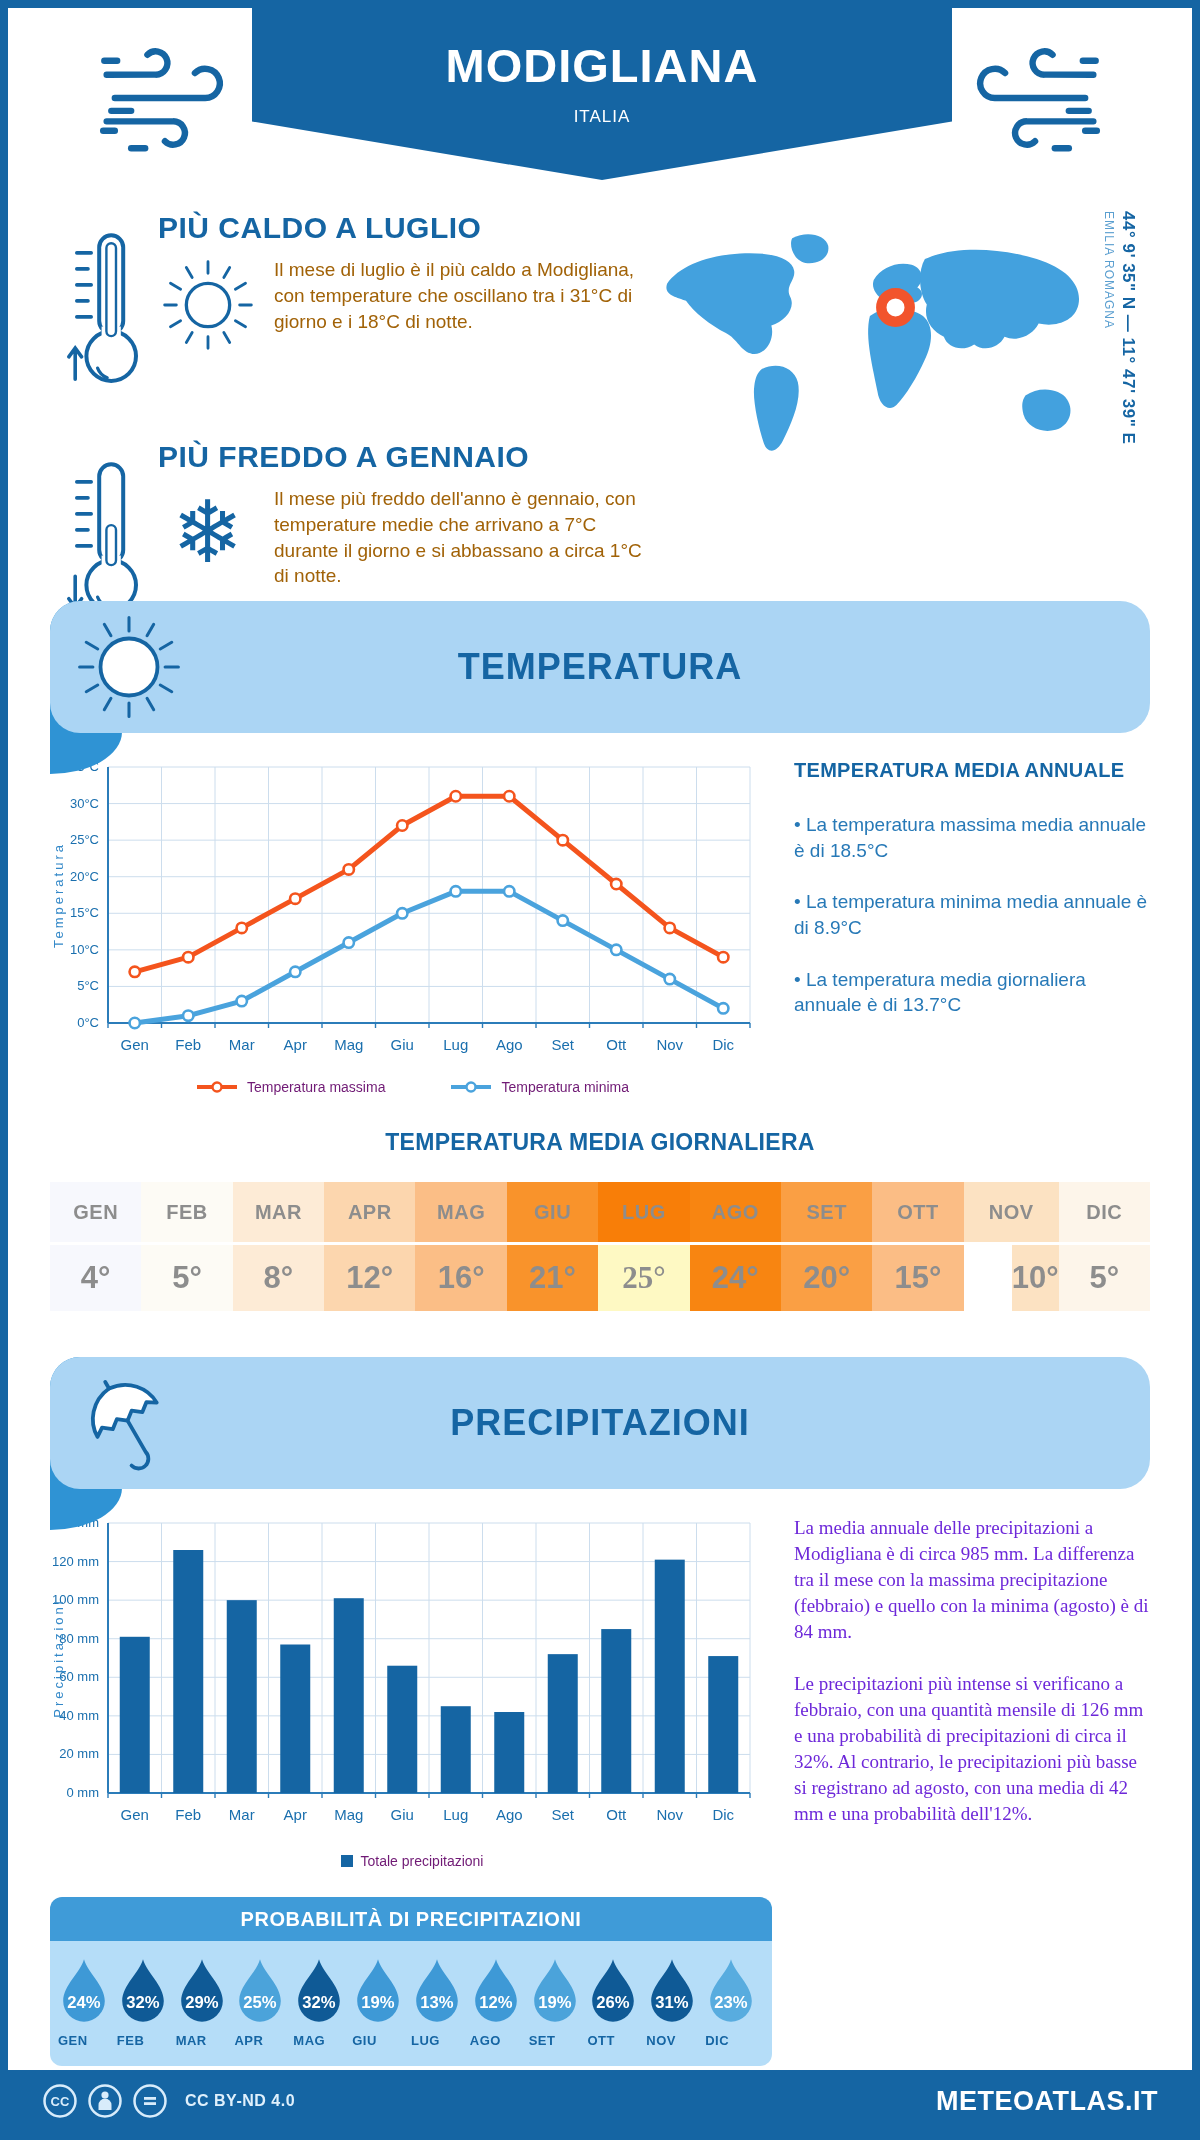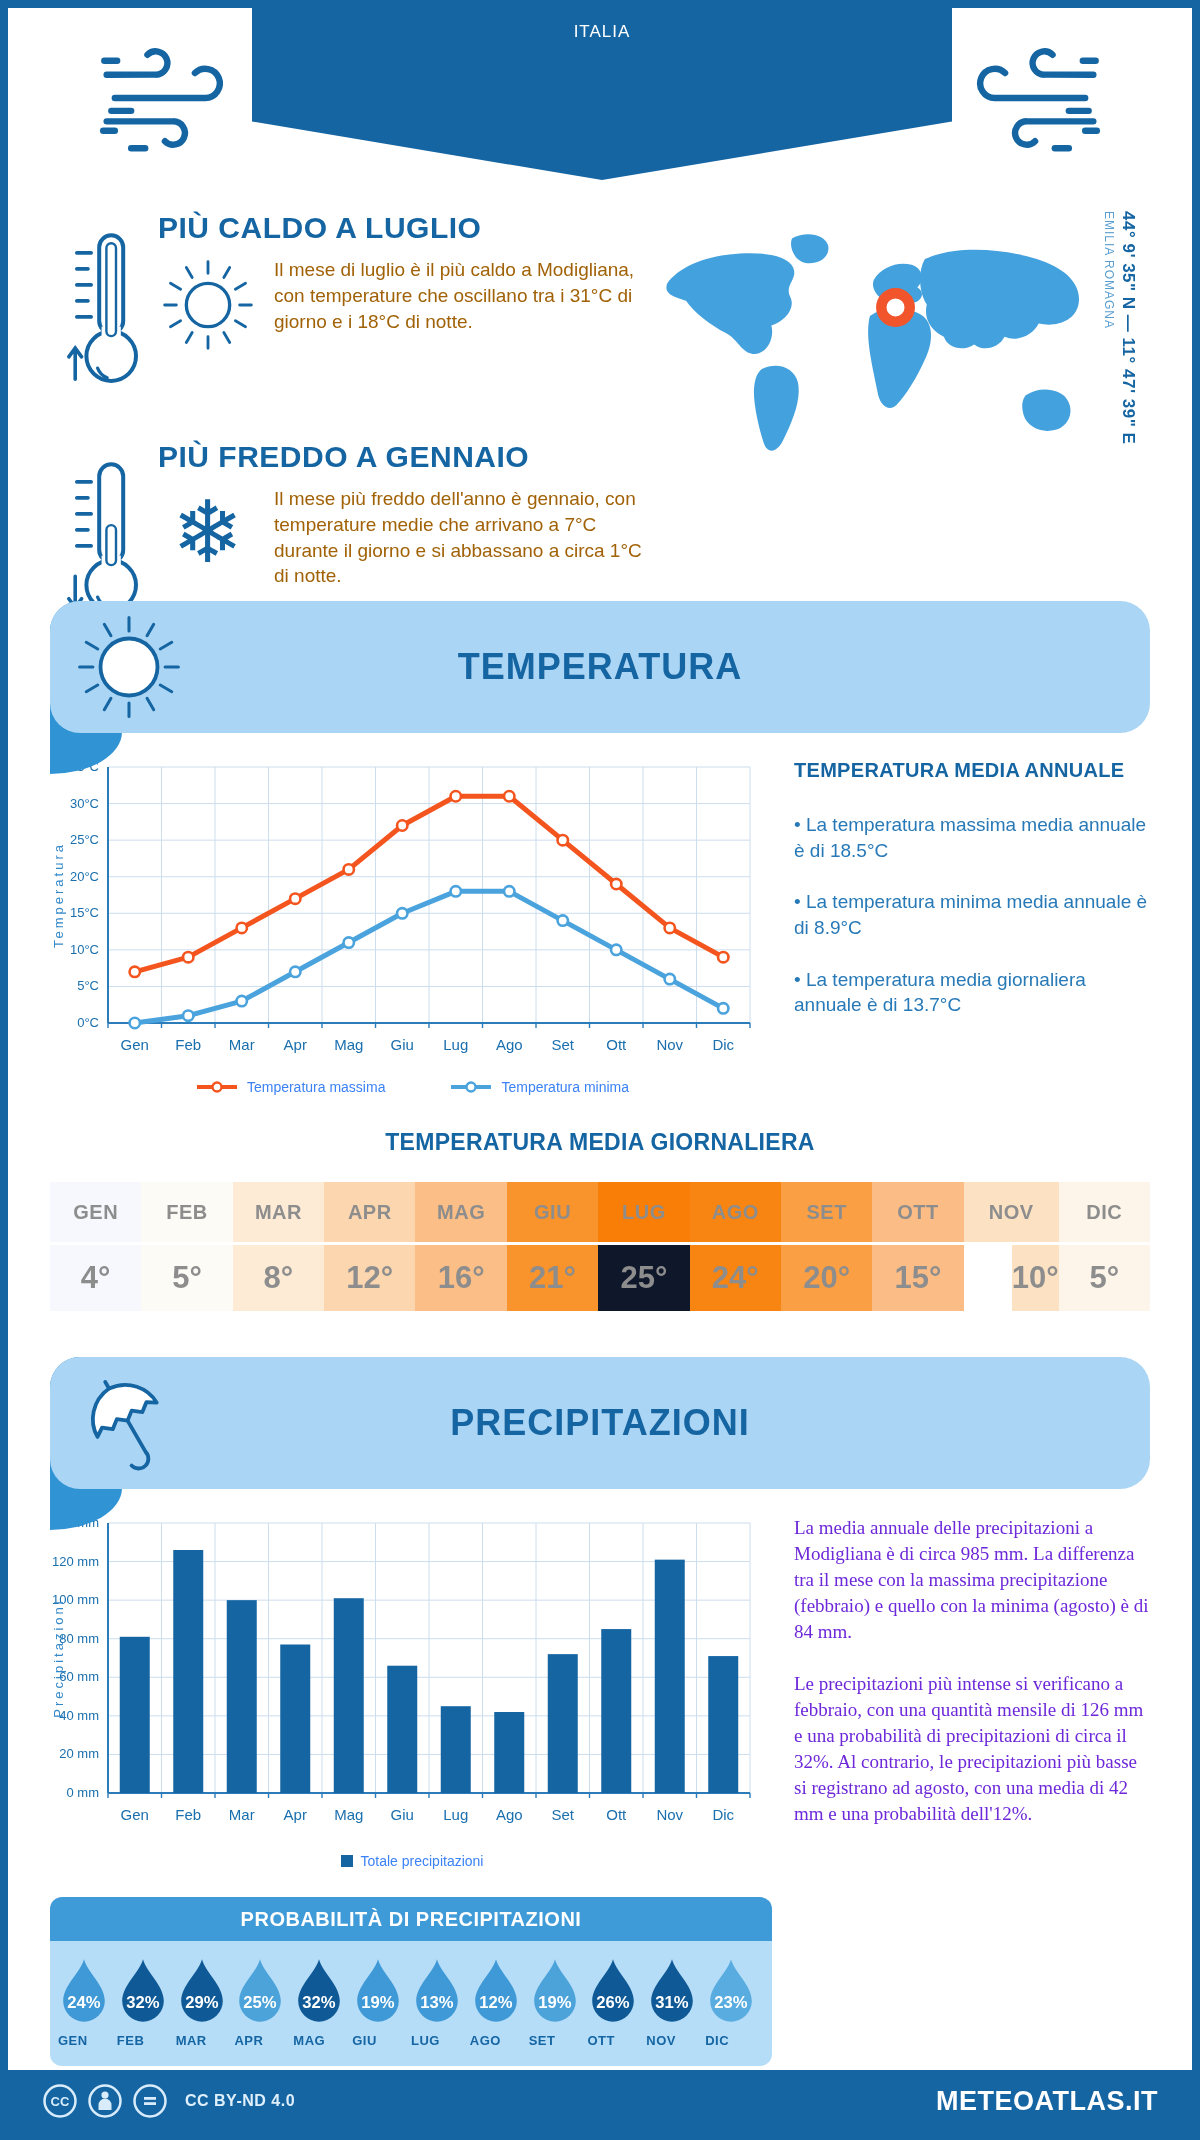--- a/index.html
+++ b/index.html
@@ -32,21 +32,21 @@
   .sec-panel{position:absolute;inset:0;background:#abd5f4;border-radius:30px;}
   .sec-tab{position:absolute;left:0;top:0;width:76px;height:132px;background:#2f93d4;border-radius:30px 0 0 0;}
   .sec-tail{position:absolute;left:0;top:131px;width:72px;height:42px;background:#2f93d4;border-bottom-right-radius:100% 100%;}
   .sec-title{position:absolute;inset:0;display:flex;align-items:center;justify-content:center;
         font-size:36px;font-weight:bold;color:#1565a3;letter-spacing:1px;}
   .sec-icon{position:absolute;left:22px;top:9px;}
   
   .chart-row{display:flex;margin:20px 42px 0;}
   .chart-col{width:724px;flex:none;}
   .legend{display:flex;justify-content:center;gap:64px;margin-top:4px;}
-  .legend .item{display:flex;align-items:center;gap:8px;font-size:14px;color:#3b82f6;}
+  .legend .item{display:flex;align-items:center;gap:8px;font-size:14px;color:#701a75;}
   .aside{width:372px;margin-left:20px;padding-top:6px;}
   .aside h3{margin:0 0 30px;font-size:20px;color:#1565a3;letter-spacing:.3px;}
   .aside ul{margin:0;padding:0;list-style:none;}
   .aside li{font-size:19px;line-height:1.35;color:#2779b7;margin-bottom:26px;}
   .aside li::before{content:"• ";}
   .aside p{font-size:19px;line-height:1.37;color:#6d28d9;margin:0 0 26px;font-family:Liberation Serif, serif;}
   
   .daily-title{margin:34px 0 0;text-align:center;font-size:23px;color:#1565a3;letter-spacing:.3px;}
   #temp-table{margin:26px 42px 0;display:grid;grid-template-columns:repeat(12,1fr);row-gap:3px;}
   .tcell{display:flex;align-items:center;justify-content:center;}
@@ -91,20 +91,21 @@
     <svg class="wind right" viewBox="0 0 24 24" fill="none" stroke="#1565a3" stroke-width="1.1" stroke-linecap="round">
       <path d="M9.59 4.59A2 2 0 1 1 11 8H2.6"></path>
       <path d="M17.73 7.73A2.5 2.5 0 1 1 19.5 12H4"></path>
       <path d="M12.59 19.41A2 2 0 1 0 14 16H2.6"></path>
       <path d="M2.2 5.6h2.2"></path>
         <path d="M3.4 14.2h3.4"></path>
         <path d="M2 17.6h2"></path>
         <path d="M6.8 20.6h2.4"></path>
     </svg>
     <div class="title-banner">
+      <h1>MODIGLIANA</h1>
       <div class="sub">ITALIA</div>
     </div>
   </div>
 
   <div class="intro">
 
     <div class="info-block hot">
       <svg width="88" height="195" viewBox="0 0 110 210" fill="none" stroke="#1565a3" stroke-width="5" stroke-linecap="round">
         <path d="M16 38h18M16 58h14M16 78h18M16 98h14M16 118h18" stroke-width="4.5"></path>
         <circle cx="59" cy="167" r="31" fill="#fff"></circle>
@@ -305,21 +306,21 @@
       <div class="tcell th" style="background: rgb(250, 159, 68);">SET</div>
       <div class="tcell th" style="background: rgb(251, 189, 133);">OTT</div>
       <div class="tcell th" style="background: rgb(252, 226, 194);">NOV</div>
       <div class="tcell th" style="background: rgb(253, 245, 234);">DIC</div>
       <div class="tcell tv" style="background: rgb(247, 248, 253);">4°</div>
       <div class="tcell tv" style="background: rgb(253, 251, 245);">5°</div>
       <div class="tcell tv" style="background: rgb(253, 235, 214);">8°</div>
       <div class="tcell tv" style="background: rgb(252, 214, 174);">12°</div>
       <div class="tcell tv" style="background: rgb(251, 190, 134);">16°</div>
       <div class="tcell tv" style="background: rgb(249, 147, 43);">21°</div>
-      <div class="tcell tv" style="background: #0f172a;">25°</div>
+      <div class="tcell tv" style="background: #fef9c3; font-family: Liberation Serif, serif;">25°</div>
       <div class="tcell tv" style="background: rgb(248, 133, 17);">24°</div>
       <div class="tcell tv" style="background: rgb(250, 159, 68);">20°</div>
       <div class="tcell tv" style="background: rgb(251, 189, 133);">15°</div>
       <div class="tcell tv" style="background: rgb(252, 226, 194); margin-left: 48px;">10°</div>
       <div class="tcell tv" style="background: rgb(253, 245, 234);">5°</div>
     </div>
 
   <div class="sec-banner" style="margin-top:46px">
     <div class="sec-tab"></div>
     <div class="sec-tail"></div>

